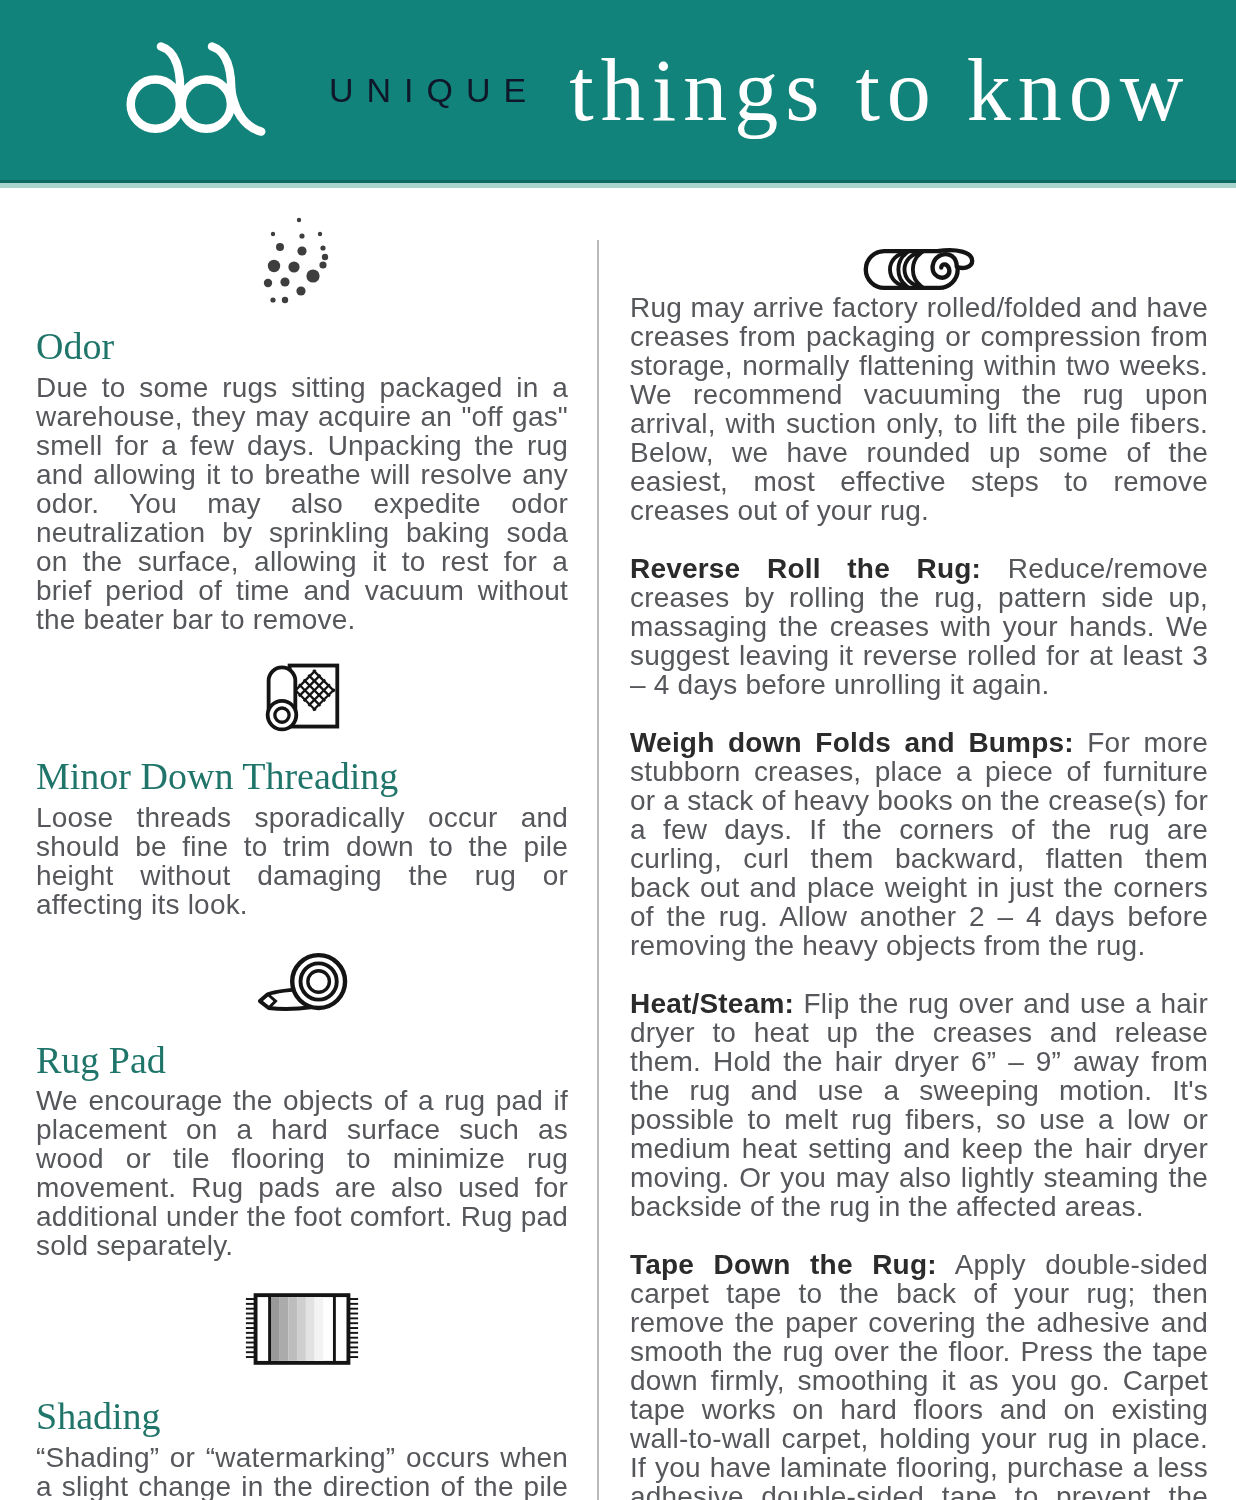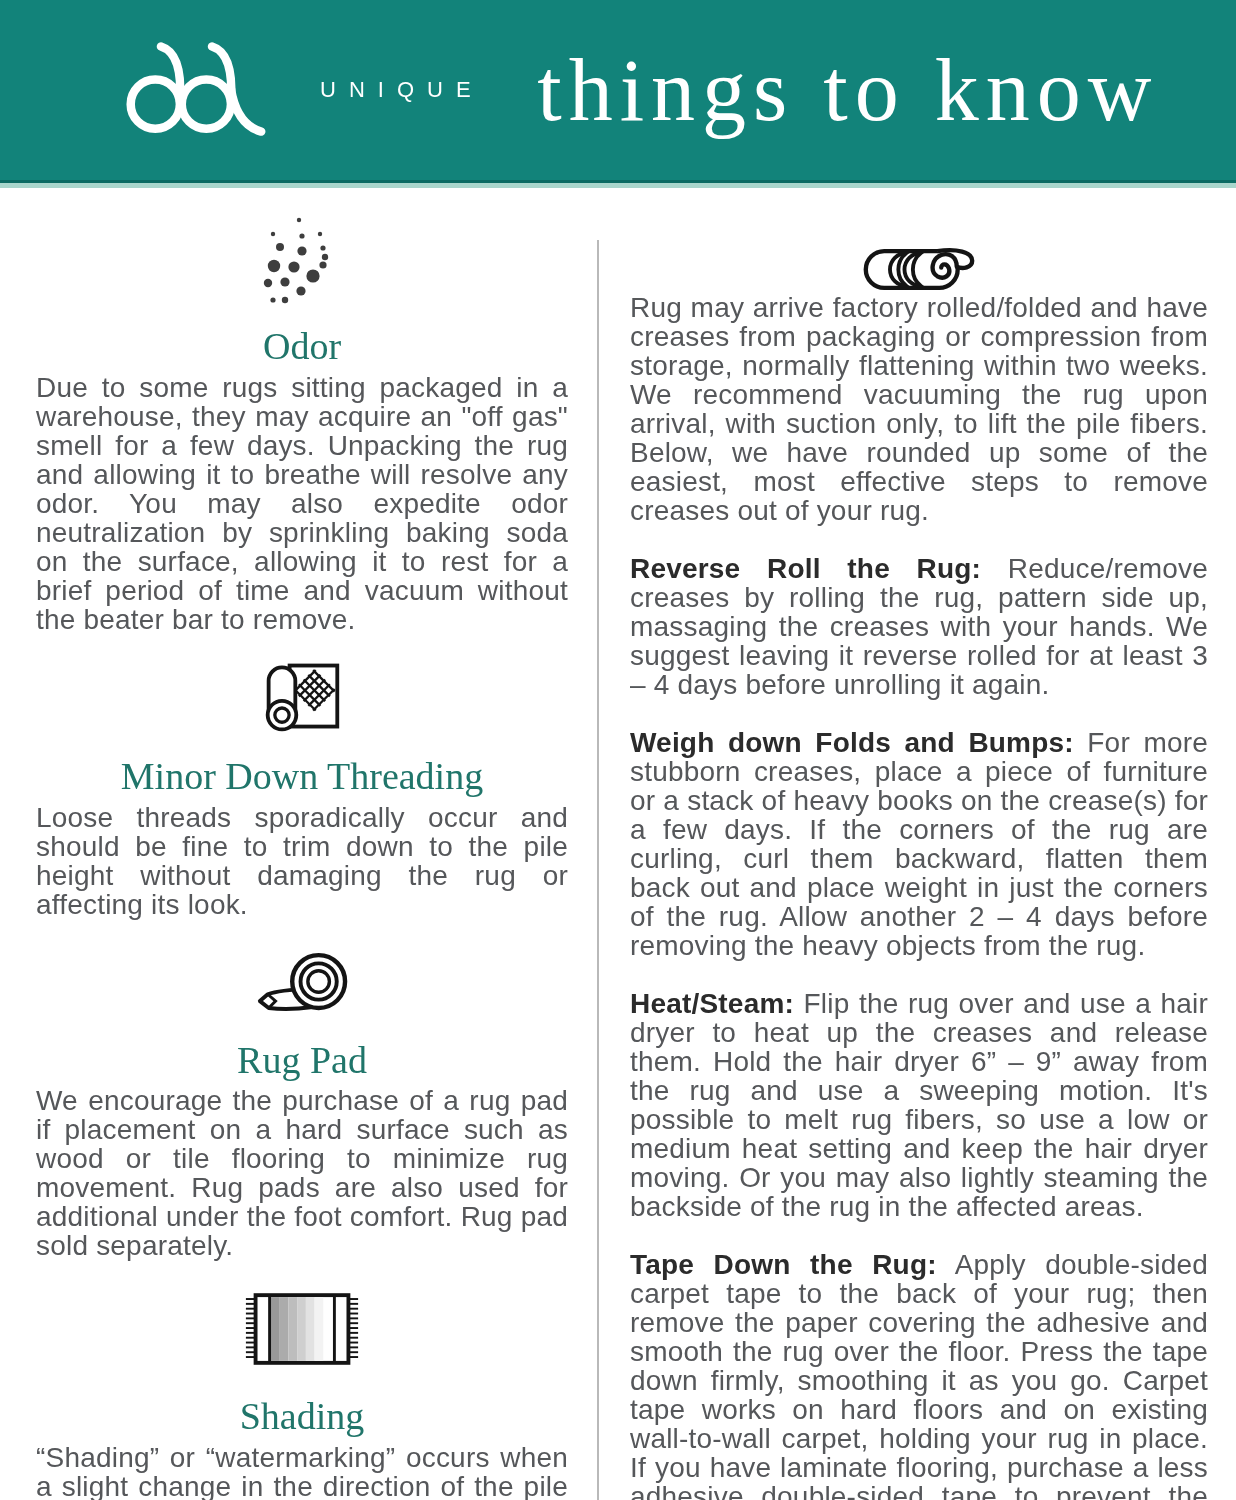--- a/index.html
+++ b/index.html
@@ -3,32 +3,32 @@
 <meta charset="utf-8">
 <style>
   html,body{margin:0;padding:0;background:#ffffff;}
   .page{position:relative;width:1236px;height:1500px;overflow:hidden;background:#fff;
         font-family:"Liberation Sans",sans-serif;}
   
   .hdr{height:180px;background:#12837a;display:flex;align-items:center;padding:0 54px 0 96px;box-sizing:border-box;}
   .hdr-strip{height:8px;background:linear-gradient(#0b6b63 0 3px,#a9d6cc 3px 100%);}
   .brand{display:flex;align-items:center;}
   .brand svg{display:block;}
-  .brand-text{margin-left:26px;color:#ffffff;font-size:22px;letter-spacing:13px;line-height:1.3;font-weight:400;}
+  .brand-text{margin-left:35px;color:#0f172a;font-size:34px;letter-spacing:13px;line-height:1.3;font-weight:400;}
   .brand-text span{display:block;}
   .brand-text .l2{text-align:center;letter-spacing:13px;}
   .hdr-title{flex:1;text-align:center;color:#ffffff;font-family:"Liberation Serif",serif;
              font-weight:400;font-size:88px;letter-spacing:7px;margin:0;padding-left:30px;white-space:nowrap;}
   
   .main{display:flex;padding:0 28px 0 36px;box-sizing:border-box;}
   .col-left{width:532px;flex:none;}
   .divider{width:2px;background:#b9b9b9;margin:52px 0 6px 29px;flex:none;}
   .col-right{width:578px;flex:none;margin-left:31px;}
   .icon{display:block;margin:0 auto;}
-  h2.sec{font-family:"Liberation Serif",serif;font-weight:400;color:#20756a;text-align:center;
+  h2.sec{font-family:"Liberation Serif",serif;font-weight:400;color:#20756a;
          font-size:38px;line-height:1.1;margin:10px 0 5px;}
   p.body{color:#55575a;font-size:28px;line-height:29px;text-align:justify;margin:0;letter-spacing:0.2px;}
   p.tip{margin-top:29px;}
   b.lead{color:#2b2b2b;font-weight:700;}
   .mt-odoricon{margin-top:24px;}
   .mt-threadicon{margin-top:18px;}
   .mt-padicon{margin-top:32px;}
   .mt-shadeicon{margin-top:32px;}
   .mt-creaseicon{margin-top:58px;}
   h2.sp1{margin-top:14px;}
@@ -105,21 +105,21 @@
       <p class="body">Loose threads sporadically occur and should be fine to trim down to the pile height without damaging the rug or affecting its look.</p>
 
       <svg class="icon mt-padicon" width="92" height="63" viewBox="0 0 94 64">
         <path d="M56,38 C38,39 20,41 12,44 L4,51 L13,58 C28,60 44,59 58,57" fill="#ffffff" stroke="#141414" stroke-width="4" stroke-linejoin="round"></path>
         <path d="M12,44 L20,51 L13,58" fill="none" stroke="#141414" stroke-width="3"></path>
         <circle cx="64" cy="31" r="27" fill="#ffffff" stroke="#141414" stroke-width="4.5"></circle>
         <circle cx="64" cy="31" r="18.5" fill="none" stroke="#141414" stroke-width="4"></circle>
         <circle cx="64" cy="31" r="11" fill="none" stroke="#141414" stroke-width="3.5"></circle>
       </svg>
       <h2 class="sec sp2">Rug Pad</h2>
-      <p class="body">We encourage the purchase of a rug pad if placement on a hard surface such as wood or tile flooring to minimize rug movement. Rug pads are also used for additional under the foot comfort. Rug pad sold separately.</p>
+      <p class="body">We encourage the objects of a rug pad if placement on a hard surface such as wood or tile flooring to minimize rug movement. Rug pads are also used for additional under the foot comfort. Rug pad sold separately.</p>
 
       <svg class="icon mt-shadeicon" width="118" height="74" viewBox="0 0 122 76">
         <g stroke="#141414" stroke-width="2">
           <line x1="3" y1="7" x2="13" y2="7"></line>
             <line x1="3" y1="12" x2="13" y2="12"></line>
           <line x1="3" y1="17" x2="13" y2="17"></line>
             <line x1="3" y1="22" x2="13" y2="22"></line>
           <line x1="3" y1="27" x2="13" y2="27"></line>
             <line x1="3" y1="32" x2="13" y2="32"></line>
           <line x1="3" y1="37" x2="13" y2="37"></line>

